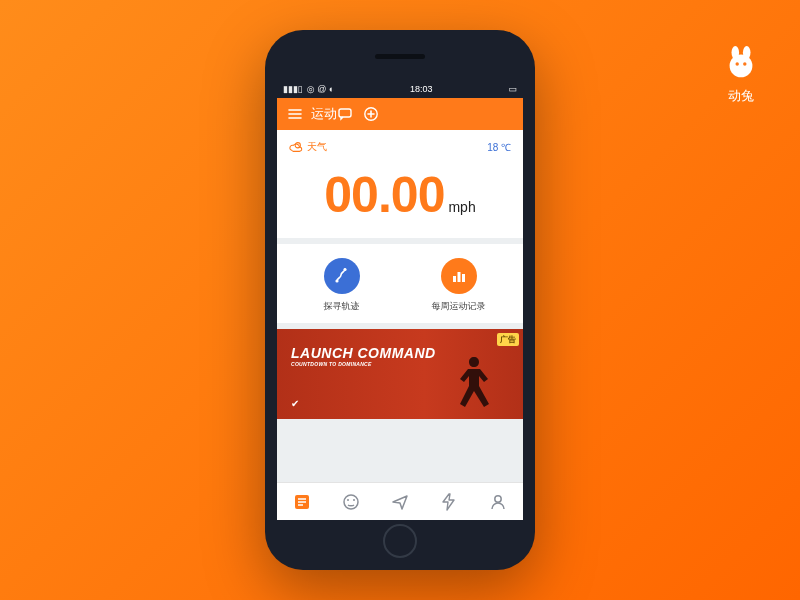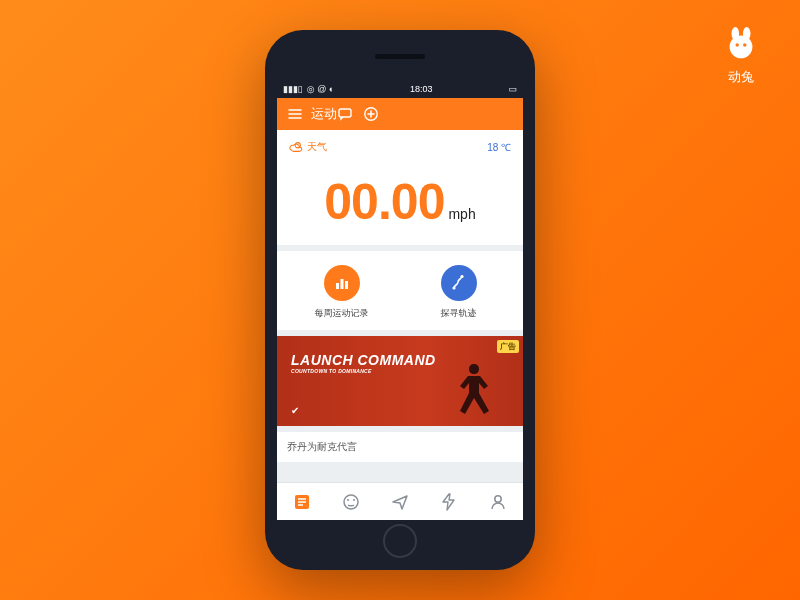--- a/index.html
+++ b/index.html
@@ -3,21 +3,21 @@
 <meta charset="utf-8">
 <style>
 * { margin: 0; padding: 0; box-sizing: border-box; }
 body {
   width: 800px; height: 600px;
   background: linear-gradient(135deg, #ff8c1a 0%, #ff6600 100%);
   font-family: -apple-system, "Helvetica Neue", Arial, sans-serif;
   position: relative; overflow: hidden;
 }
 .logo-corner {
-  position: absolute; top: 26px; right: 40px;
+  position: absolute; top: 45px; right: 40px;
   display: flex; flex-direction: column; align-items: center;
   color: #fff;
   margin-left: 32px;
 }
 .logo-corner svg { width: 38px; height: 38px; }
 .logo-corner span { font-size: 13px; margin-top: 4px; }
 
 .phone {
   position: absolute; left: 50%; top: 50%;
   transform: translate(-50%, -50%);
@@ -59,21 +59,21 @@
 .header-icon { width: 16px; height: 16px; display: flex; align-items: center; justify-content: center; }
 
 .content { flex: 1; background: #eceff1; display: flex; flex-direction: column; gap: 6px; overflow: hidden; }
 
 .card { background: #fff; }
 
 .speed-card { padding: 10px 12px 14px; }
 .weather-row { display: flex; justify-content: space-between; align-items: center; font-size: 10px; }
 .weather-left { display: flex; align-items: center; gap: 4px; color: #ff7a1a; }
 .weather-temp { color: #3b6fd6; }
-.speed-row { display: flex; align-items: baseline; justify-content: center; margin-top: 19px; }
+.speed-row { display: flex; align-items: baseline; justify-content: center; margin-top: 12px; }
 .speed-val { font-size: 50px; font-weight: 700; color: #ff7a1a; letter-spacing: -1px; }
 .speed-unit { font-size: 14px; font-weight: 400; color: #222; margin-left: 4px; }
 
 .actions-card { padding: 14px 6px 10px; display: flex; justify-content: space-around; }
 .action-item { display: flex; flex-direction: column; align-items: center; gap: 6px; width: 72px; }
 .action-icon { width: 36px; height: 36px; border-radius: 50%; display: flex; align-items: center; justify-content: center; }
 .action-icon.blue { background: #3b6fd6; }
 .action-icon.orange { background: #ff7a1a; }
 .action-icon.red { background: #e94b5a; }
 .action-label { font-size: 9px; color: #444; white-space: nowrap; }
@@ -176,57 +176,54 @@
           <span class="weather-temp">18 ℃</span>
         </div>
         <div class="speed-row">
           <span class="speed-val">00.00</span>
           <span class="speed-unit">mph</span>
         </div>
       </div>
 
       <div class="card actions-card">
         <div class="action-item">
+          <div class="action-icon blue">
+            <svg width="18" height="18" viewBox="0 0 18 18">
+                <path d="M4 14c0-3 4-3 4-6s4-3 4-6" stroke="#fff" stroke-width="1.6" fill="none" stroke-linecap="round"></path>
+                <circle cx="4" cy="14" r="1.6" fill="#fff"></circle>
+                <circle cx="12" cy="2.5" r="1.6" fill="#fff"></circle>
+              </svg>
+          </div>
+          <span class="action-label">探寻轨迹</span>
+        </div>
+        <div class="action-item">
           <div class="action-icon orange">
             <svg width="18" height="18" viewBox="0 0 18 18">
                 <rect x="3" y="9" width="3" height="6" fill="#fff"></rect>
                 <rect x="7.5" y="5" width="3" height="10" fill="#fff"></rect>
                 <rect x="12" y="7" width="3" height="8" fill="#fff"></rect>
               </svg>
           </div>
           <span class="action-label">每周运动记录</span>
         </div>
-        <div class="action-item">
-          <div class="action-icon blue">
-            <svg width="18" height="18" viewBox="0 0 18 18">
-                <path d="M4 14c0-3 4-3 4-6s4-3 4-6" stroke="#fff" stroke-width="1.6" fill="none" stroke-linecap="round"></path>
-                <circle cx="4" cy="14" r="1.6" fill="#fff"></circle>
-                <circle cx="12" cy="2.5" r="1.6" fill="#fff"></circle>
-              </svg>
-          </div>
-          <span class="action-label">探寻轨迹</span>
-        </div>
       </div>
 
       <div class="card promo-card">
         <div class="promo-bg"></div>
         <div class="promo-text">
           <span>LAUNCH COMMAND</span>
           <span class="promo-sub">COUNTDOWN TO DOMINANCE</span>
         </div>
         <span class="promo-swoosh">✔</span>
         <div class="promo-badge">广告</div>
         <svg class="promo-silhouette" viewBox="0 0 70 70">
           <path d="M35 8c3 0 5 2 5 5s-2 5-5 5-5-2-5-5 2-5 5-5zm-6 12h12l8 10-4 3-5-6v10l10 18-5 3-10-16-9 16-5-3 9-18V27l-5 6-4-3 8-10z" fill="#2a0e0a" opacity="0.95"></path>
         </svg>
       </div>
 
-      <div class="card caption-card">
-        <span>乔丹为耐克代言</span>
-      </div>
 
     </div>
 
     <div class="tab-bar">
       <div class="tab-item active">
         <svg width="20" height="20" viewBox="0 0 20 20">
             <rect x="3" y="3" width="14" height="14" rx="2" fill="#ff7a1a"></rect>
             <path d="M6 7h8M6 10h8M6 13h5" stroke="#fff" stroke-width="1.4"></path>
           </svg>
       </div>

